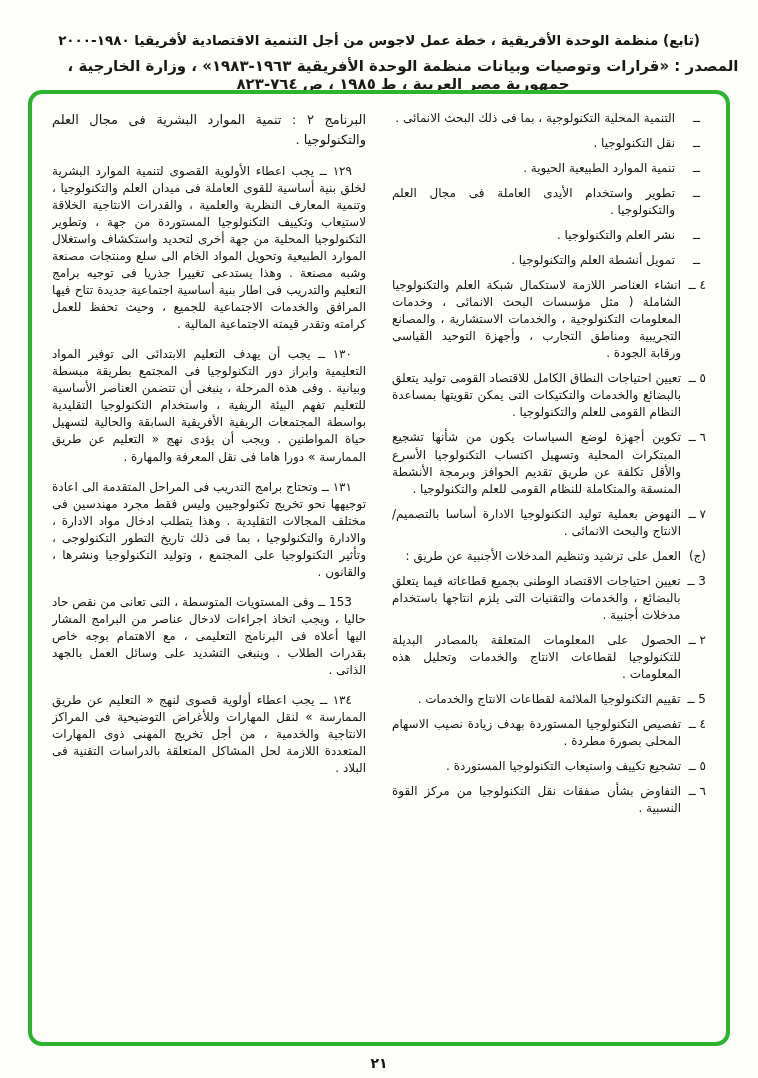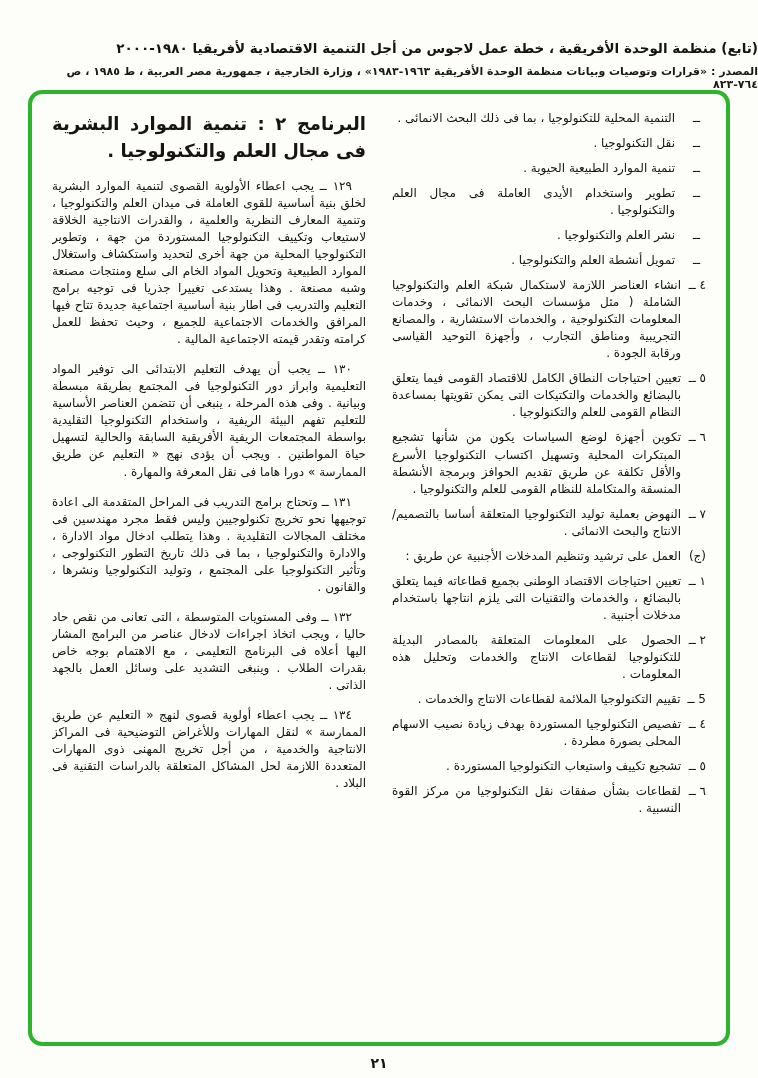--- a/index.html
+++ b/index.html
@@ -6,41 +6,41 @@
   html,body { background:#ffffff; }
   body {
     width:758px; height:1078px;
     font-family:"DejaVu Sans", sans-serif;
     color:#17140f;
     position:relative;
     overflow:hidden;
   }
   .page { width:758px; height:1078px; position:relative; background:#fdfdfa; direction:rtl; }
 
-  .page-header { text-align:right; padding-top:40px; direction:rtl; }
+  .page-header { text-align:center; padding-top:32px; direction:rtl; }
   .header-title { font-size:13.5px; font-weight:bold; letter-spacing:0; }
-  .header-source { font-size:11px; font-weight:bold; margin-top:9px; color:#1c1914;margin-left:48px; }
+  .header-source { font-size:15px; font-weight:bold; margin-top:9px; color:#1c1914;margin-left:48px; }
 
   .frame {
     position:absolute; left:28px; right:28px; top:90px; bottom:32px;
     border:4px solid #2db42d; border-radius:14px;
     padding:16px 20px 12px 20px;
     background:#fdfdfa;
   }
   .columns { display:flex; direction:rtl; gap:26px; height:100%; overflow:hidden; }
   .col { flex:1 1 0; direction:rtl; text-align:justify; font-size:12px; line-height:1.42; }
 
   
   .item { display:flex; gap:7px; margin-bottom:8px; }
   .item .marker { flex:0 0 auto; min-width:18px; white-space:nowrap; }
   .item .body { flex:1 1 auto; text-align:justify; }
   .item.dash { padding-right:6px; }
 
   
-  .heading { font-size:18px; font-weight:bold; margin-bottom:14px; line-height:1.5; text-align:justify; }
+  .heading { font-size:13px; font-weight:normal; margin-bottom:14px; line-height:1.5; text-align:justify; }
   .para { text-indent:14px; margin-bottom:13px; text-align:justify; }
 
   .page-footer { position:absolute; bottom:6px; left:0; right:0; text-align:center; }
   .page-number { font-size:14px; font-weight:bold; }
 </style>
 </head>
 <body>
 
 <div class="page">
 
@@ -48,21 +48,21 @@
     <div class="header-title">(تابع) منظمة الوحدة الأفريقية ، خطة عمل لاجوس من أجل التنمية الاقتصادية لأفريقيا ١٩٨٠-٢٠٠٠</div>
     <div class="header-source">المصدر : «قرارات وتوصيات وبيانات منظمة الوحدة الأفريقية ١٩٦٣-١٩٨٣» ، وزارة الخارجية ، جمهورية مصر العربية ، ط ١٩٨٥ ، ص ٧٦٤-٨٢٣</div>
   </header>
 
   <div class="frame" style="border-color: rgb(45, 180, 45);">
     <div class="columns">
 
       <section class="col right-col">
         <div class="item dash">
           <span class="marker">ــ</span>
-          <span class="body">التنمية المحلية للتكنولوجيا ، بما فى ذلك البحث الانمائى .</span>
+          <span class="body">التنمية المحلية التكنولوجية ، بما فى ذلك البحث الانمائى .</span>
         </div>
         <div class="item dash">
           <span class="marker">ــ</span>
           <span class="body">نقل التكنولوجيا .</span>
         </div>
         <div class="item dash">
           <span class="marker">ــ</span>
           <span class="body">تنمية الموارد الطبيعية الحيوية .</span>
         </div>
         <div class="item dash">
@@ -76,66 +76,66 @@
         <div class="item dash">
           <span class="marker">ــ</span>
           <span class="body">تمويل أنشطة العلم والتكنولوجيا .</span>
         </div>
         <div class="item">
           <span class="marker">٤ ــ</span>
           <span class="body">انشاء العناصر اللازمة لاستكمال شبكة العلم والتكنولوجيا الشاملة ( مثل مؤسسات البحث الانمائى ، وخدمات المعلومات التكنولوجية ، والخدمات الاستشارية ، والمصانع التجريبية ومناطق التجارب ، وأجهزة التوحيد القياسى ورقابة الجودة .</span>
         </div>
         <div class="item">
           <span class="marker">٥ ــ</span>
-          <span class="body">تعيين احتياجات النطاق الكامل للاقتصاد القومى فيما يتعلق بالبضائع والخدمات والتكتيكات التى يمكن تقويتها بمساعدة النظام القومى للعلم والتكنولوجيا .</span>
+          <span class="body">تعيين احتياجات النطاق الكامل للاقتصاد القومى توليد يتعلق بالبضائع والخدمات والتكتيكات التى يمكن تقويتها بمساعدة النظام القومى للعلم والتكنولوجيا .</span>
         </div>
         <div class="item">
           <span class="marker">٦ ــ</span>
           <span class="body">تكوين أجهزة لوضع السياسات يكون من شأنها تشجيع المبتكرات المحلية وتسهيل اكتساب التكنولوجيا الأسرع والأقل تكلفة عن طريق تقديم الحوافز وبرمجة الأنشطة المنسقة والمتكاملة للنظام القومى للعلم والتكنولوجيا .</span>
         </div>
         <div class="item">
           <span class="marker">٧ ــ</span>
-          <span class="body">النهوض بعملية توليد التكنولوجيا المتعلقة أساسا بالتصميم/الانتاج والبحث الانمائى .</span>
+          <span class="body">النهوض بعملية توليد التكنولوجيا الادارة أساسا بالتصميم/الانتاج والبحث الانمائى .</span>
         </div>
         <div class="item">
           <span class="marker">(ج)</span>
           <span class="body">العمل على ترشيد وتنظيم المدخلات الأجنبية عن طريق :</span>
         </div>
         <div class="item">
-          <span class="marker">١ ــ</span>
+          <span class="marker">3 ــ</span>
           <span class="body">تعيين احتياجات الاقتصاد الوطنى بجميع قطاعاته فيما يتعلق بالبضائع ، والخدمات والتقنيات التى يلزم انتاجها باستخدام مدخلات أجنبية .</span>
         </div>
         <div class="item">
           <span class="marker">٢ ــ</span>
           <span class="body">الحصول على المعلومات المتعلقة بالمصادر البديلة للتكنولوجيا لقطاعات الانتاج والخدمات وتحليل هذه المعلومات .</span>
         </div>
         <div class="item">
           <span class="marker">5 ــ</span>
           <span class="body">تقييم التكنولوجيا الملائمة لقطاعات الانتاج والخدمات .</span>
         </div>
         <div class="item">
           <span class="marker">٤ ــ</span>
           <span class="body">تفصيص التكنولوجيا المستوردة بهدف زيادة نصيب الاسهام المحلى بصورة مطردة .</span>
         </div>
         <div class="item">
           <span class="marker">٥ ــ</span>
           <span class="body">تشجيع تكييف واستيعاب التكنولوجيا المستوردة .</span>
         </div>
         <div class="item">
           <span class="marker">٦ ــ</span>
-          <span class="body">لقطاعات بشأن صفقات نقل التكنولوجيا من مركز القوة النسبية .</span>
+          <span class="body">التفاوض بشأن صفقات نقل التكنولوجيا من مركز القوة النسبية .</span>
         </div>
       </section>
 
       <section class="col left-col">
         <h2 class="heading">البرنامج ٢ : تنمية الموارد البشرية فى مجال العلم والتكنولوجيا .</h2>
         <p class="para">١٢٩ ــ يجب اعطاء الأولوية القصوى لتنمية الموارد البشرية لخلق بنية أساسية للقوى العاملة فى ميدان العلم والتكنولوجيا ، وتنمية المعارف النظرية والعلمية ، والقدرات الانتاجية الخلاقة لاستيعاب وتكييف التكنولوجيا المستوردة من جهة ، وتطوير التكنولوجيا المحلية من جهة أخرى لتحديد واستكشاف واستغلال الموارد الطبيعية وتحويل المواد الخام الى سلع ومنتجات مصنعة وشبه مصنعة . وهذا يستدعى تغييرا جذريا فى توجيه برامج التعليم والتدريب فى اطار بنية أساسية اجتماعية جديدة تتاح فيها المرافق والخدمات الاجتماعية للجميع ، وحيث تحفظ للعمل كرامته وتقدر قيمته الاجتماعية المالية .</p>
         <p class="para">١٣٠ ــ يجب أن يهدف التعليم الابتدائى الى توفير المواد التعليمية وابراز دور التكنولوجيا فى المجتمع بطريقة مبسطة وبيانية . وفى هذه المرحلة ، ينبغى أن تتضمن العناصر الأساسية للتعليم تفهم البيئة الريفية ، واستخدام التكنولوجيا التقليدية بواسطة المجتمعات الريفية الأفريقية السابقة والحالية لتسهيل حياة المواطنين . ويجب أن يؤدى نهج « التعليم عن طريق الممارسة » دورا هاما فى نقل المعرفة والمهارة .</p>
         <p class="para">١٣١ ــ وتحتاج برامج التدريب فى المراحل المتقدمة الى اعادة توجيهها نحو تخريج تكنولوجيين وليس فقط مجرد مهندسين فى مختلف المجالات التقليدية . وهذا يتطلب ادخال مواد الادارة ، والادارة والتكنولوجيا ، بما فى ذلك تاريخ التطور التكنولوجى ، وتأثير التكنولوجيا على المجتمع ، وتوليد التكنولوجيا ونشرها ، والقانون .</p>
-        <p class="para">١٣٢ ــ وفى المستويات المتوسطة ، التى تعانى من نقص حاد حاليا ، ويجب اتخاذ اجراءات لادخال عناصر من البرامج المشار اليها أعلاه فى البرنامج التعليمى ، مع الاهتمام بوجه خاص بقدرات الطلاب . وينبغى التشديد على وسائل العمل بالجهد الذاتى .</p>
+        <p class="para">153 ــ وفى المستويات المتوسطة ، التى تعانى من نقص حاد حاليا ، ويجب اتخاذ اجراءات لادخال عناصر من البرامج المشار اليها أعلاه فى البرنامج التعليمى ، مع الاهتمام بوجه خاص بقدرات الطلاب . وينبغى التشديد على وسائل العمل بالجهد الذاتى .</p>
         <p class="para">١٣٤ ــ يجب اعطاء أولوية قصوى لنهج « التعليم عن طريق الممارسة » لنقل المهارات وللأغراض التوضيحية فى المراكز الانتاجية والخدمية ، من أجل تخريج المهنى ذوى المهارات المتعددة اللازمة لحل المشاكل المتعلقة بالدراسات التقنية فى البلاد .</p>
       </section>
 
     </div>
   </div>
 
   <footer class="page-footer">
     <span class="page-number">٢١</span>
   </footer>
 

